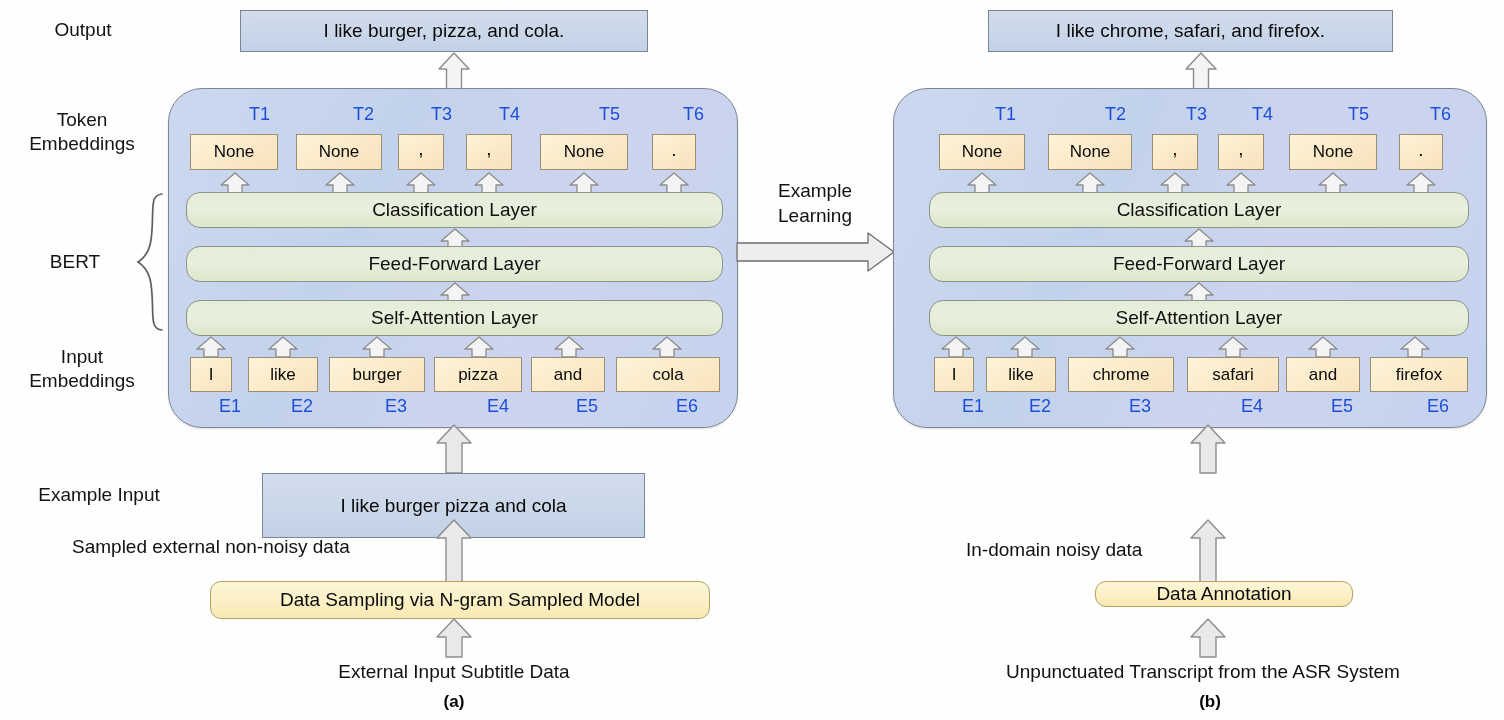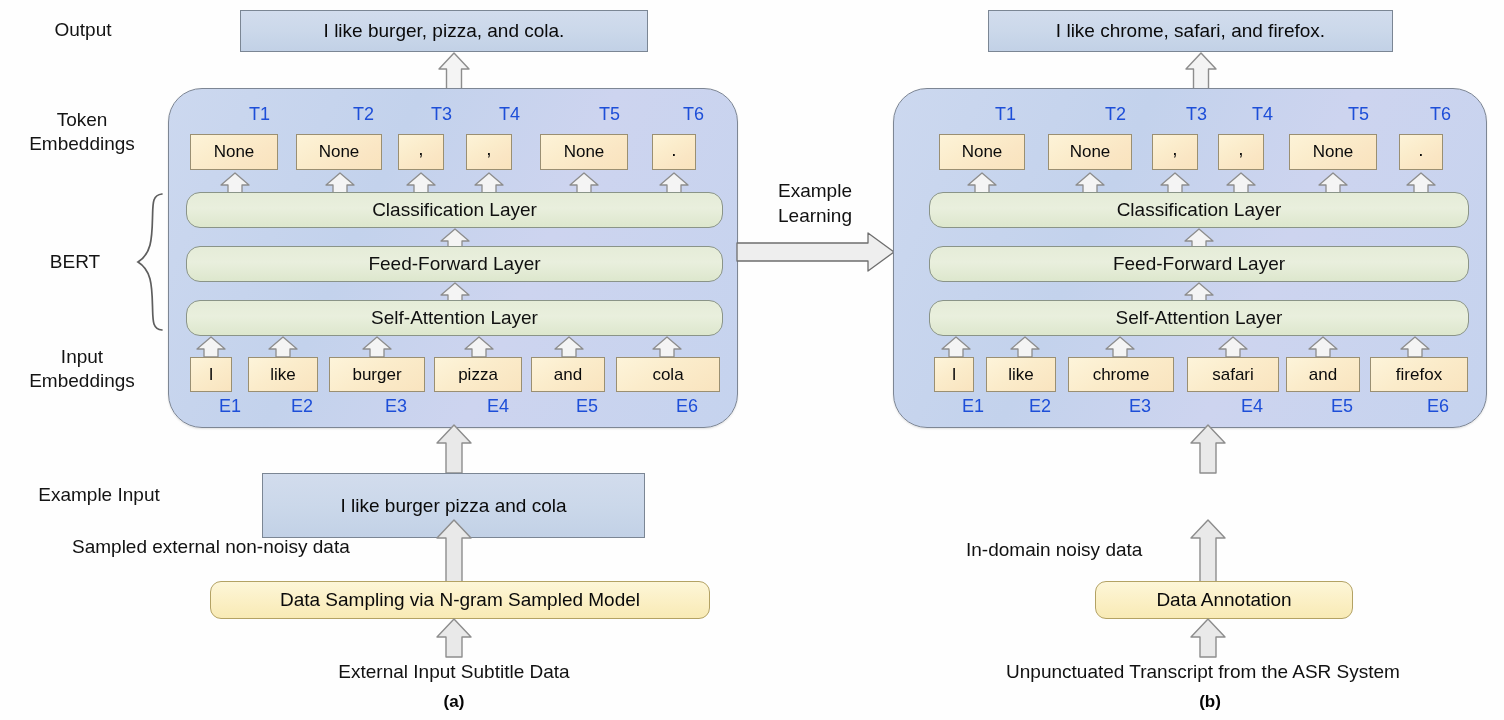--- a/index.html
+++ b/index.html
@@ -428,21 +428,21 @@
 
 
   <div class="abs uparrow" style="left:1190px; top:519px;">
     <svg width="36" height="64" viewBox="0 0 36 64">
         <path d="M18 1 L35 19 L26 19 L26 63 L10 63 L10 19 L1 19 Z" fill="#e9e9e9" stroke="#8d8d8d" stroke-width="1.4" stroke-linejoin="round"></path>
       </svg>
   </div>
 
   <div class="abs sidecap" style="left:966px; top:539px;">In-domain noisy data</div>
 
-  <div class="abs yellowbox" style="left:1095px; top:581px; width:258px; height:38px;">Data Annotation</div>
+  <div class="abs yellowbox" style="left:1095px; top:581px; width:258px; height:26px;">Data Annotation</div>
 
   <div class="abs uparrow" style="left:1190px; top:618px;">
     <svg width="36" height="40" viewBox="0 0 36 40">
         <path d="M18 1 L35 19 L26 19 L26 39 L10 39 L10 19 L1 19 Z" fill="#e9e9e9" stroke="#8d8d8d" stroke-width="1.4" stroke-linejoin="round"></path>
       </svg>
   </div>
 
   <div class="abs caption-text" style="left:938px; top:661px; width:530px;">Unpunctuated Transcript from the ASR System</div>
   <div class="abs subcap" style="left:1160px; top:692px; width:100px;">(b)</div>
 

